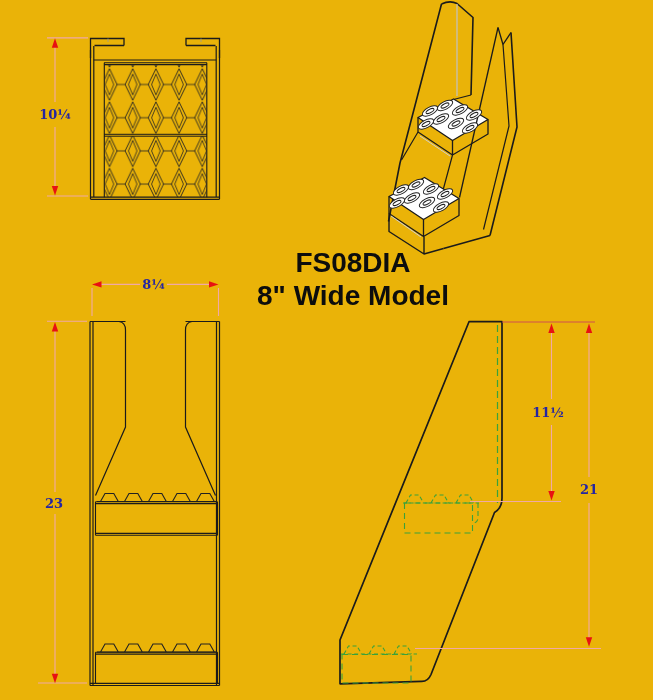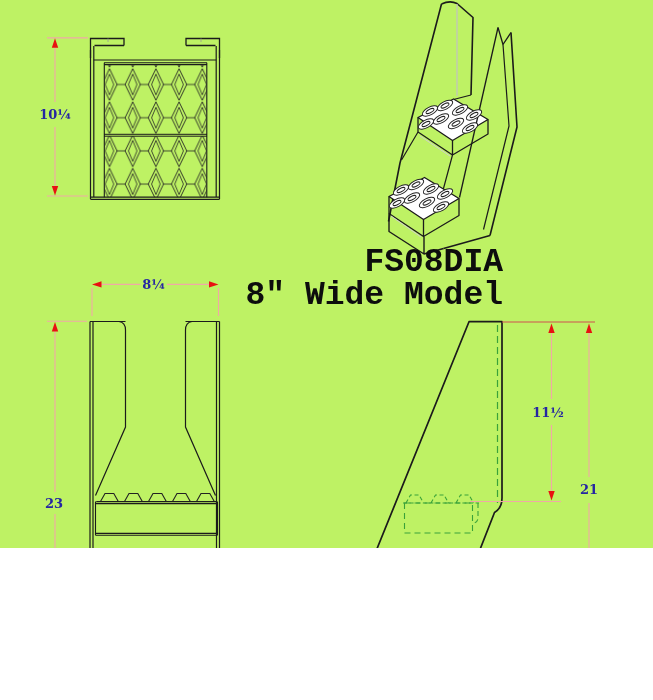--- a/index.html
+++ b/index.html
@@ -1,20 +1,20 @@
 <!DOCTYPE html>
 <html><head>
 <meta charset="utf-8">
 <style>
   html,body{margin:0;padding:0;background:#ffffff;}
-  .canvas{position:relative;width:653px;height:548px;background:#bef264;overflow:hidden;
+  .canvas{position:relative;width:653px;height:700px;background:#eab308;overflow:hidden;
           font-family:"Liberation Sans",sans-serif;}
   svg{position:absolute;left:0;top:0;}
-  .title-block{position:absolute;left:203px;top:246px;width:300px;text-align:right;
-               font-family:Liberation Mono, monospace;font-weight:bold;font-size:33px;
+  .title-block{position:absolute;left:203px;top:246px;width:300px;text-align:center;
+               font-family:Liberation Sans, sans-serif;font-weight:bold;font-size:28px;
                color:#0d0d0d;line-height:33px;letter-spacing:0px;}
   .dim-text{font-family:"DejaVu Serif",serif;font-weight:bold;font-size:13px;fill:#2525a2;}
 </style>
 </head>
 <body>
 
 <div class="canvas">
 
 <svg width="653" height="700" viewBox="0 0 653 700">
   <defs>

